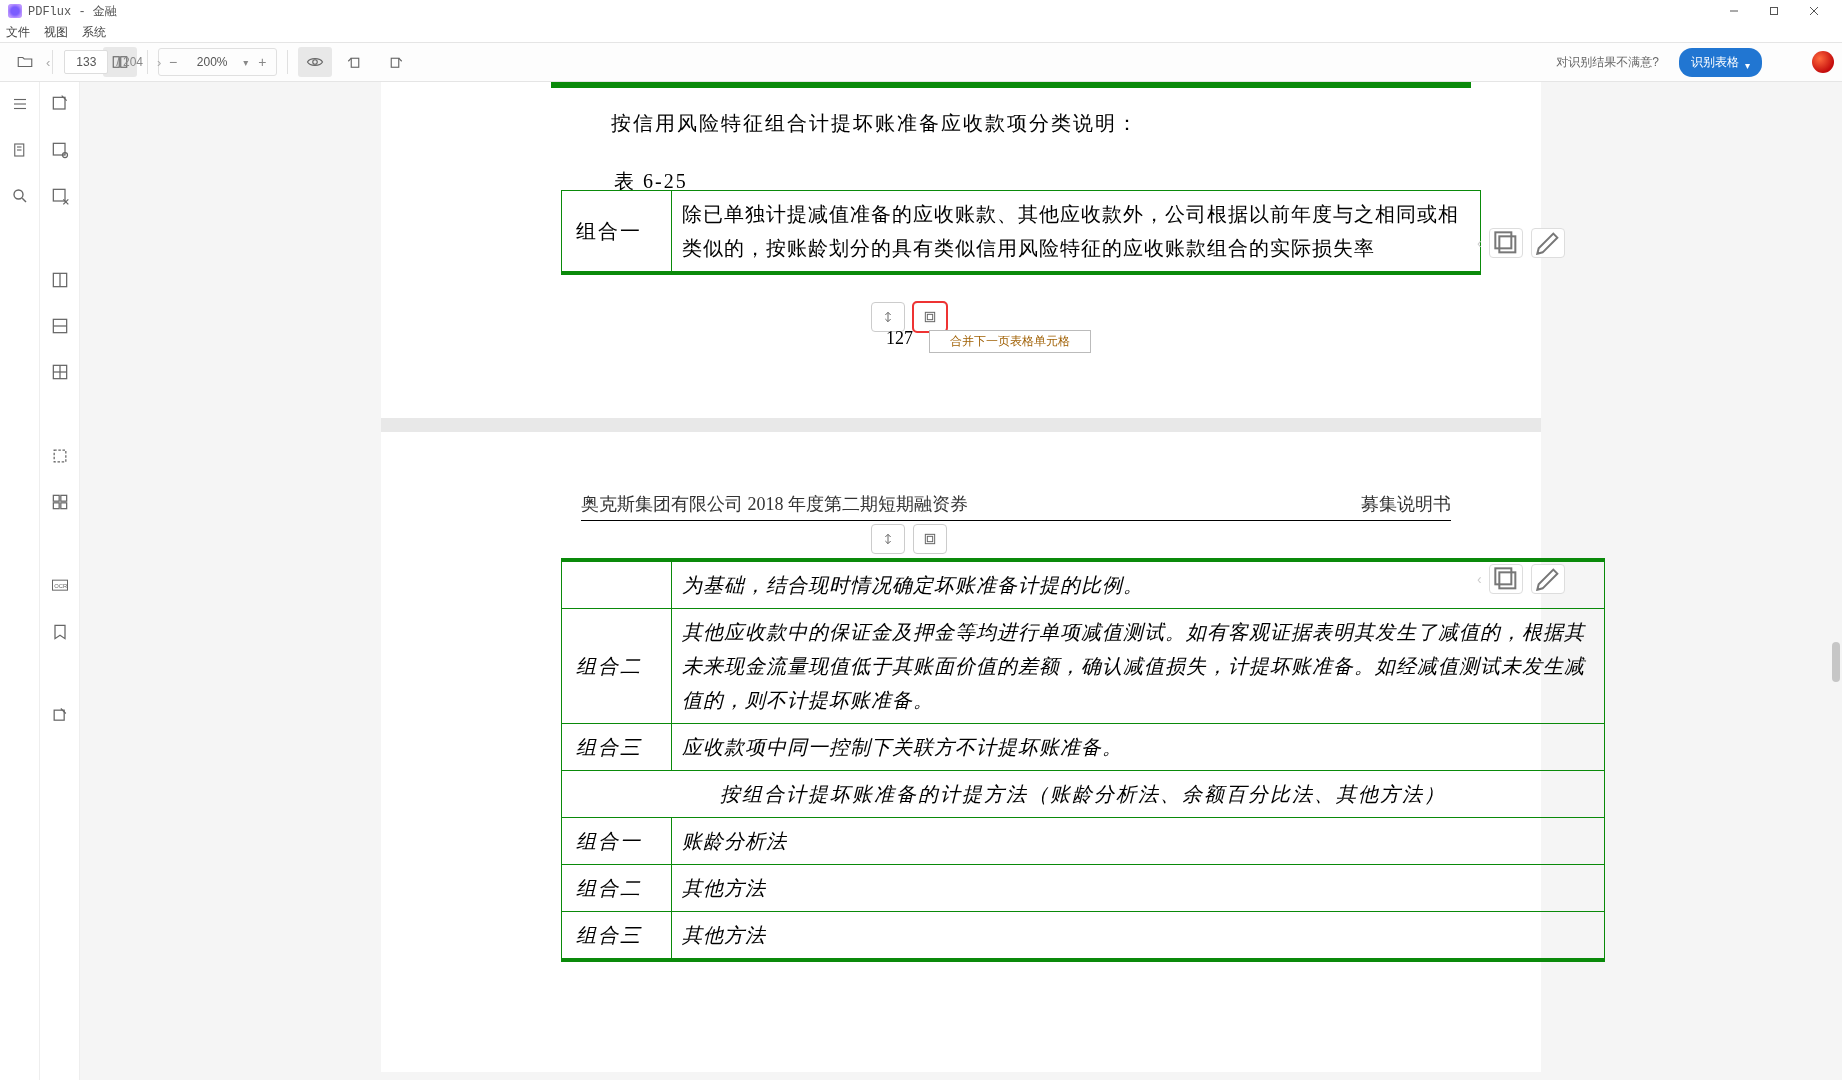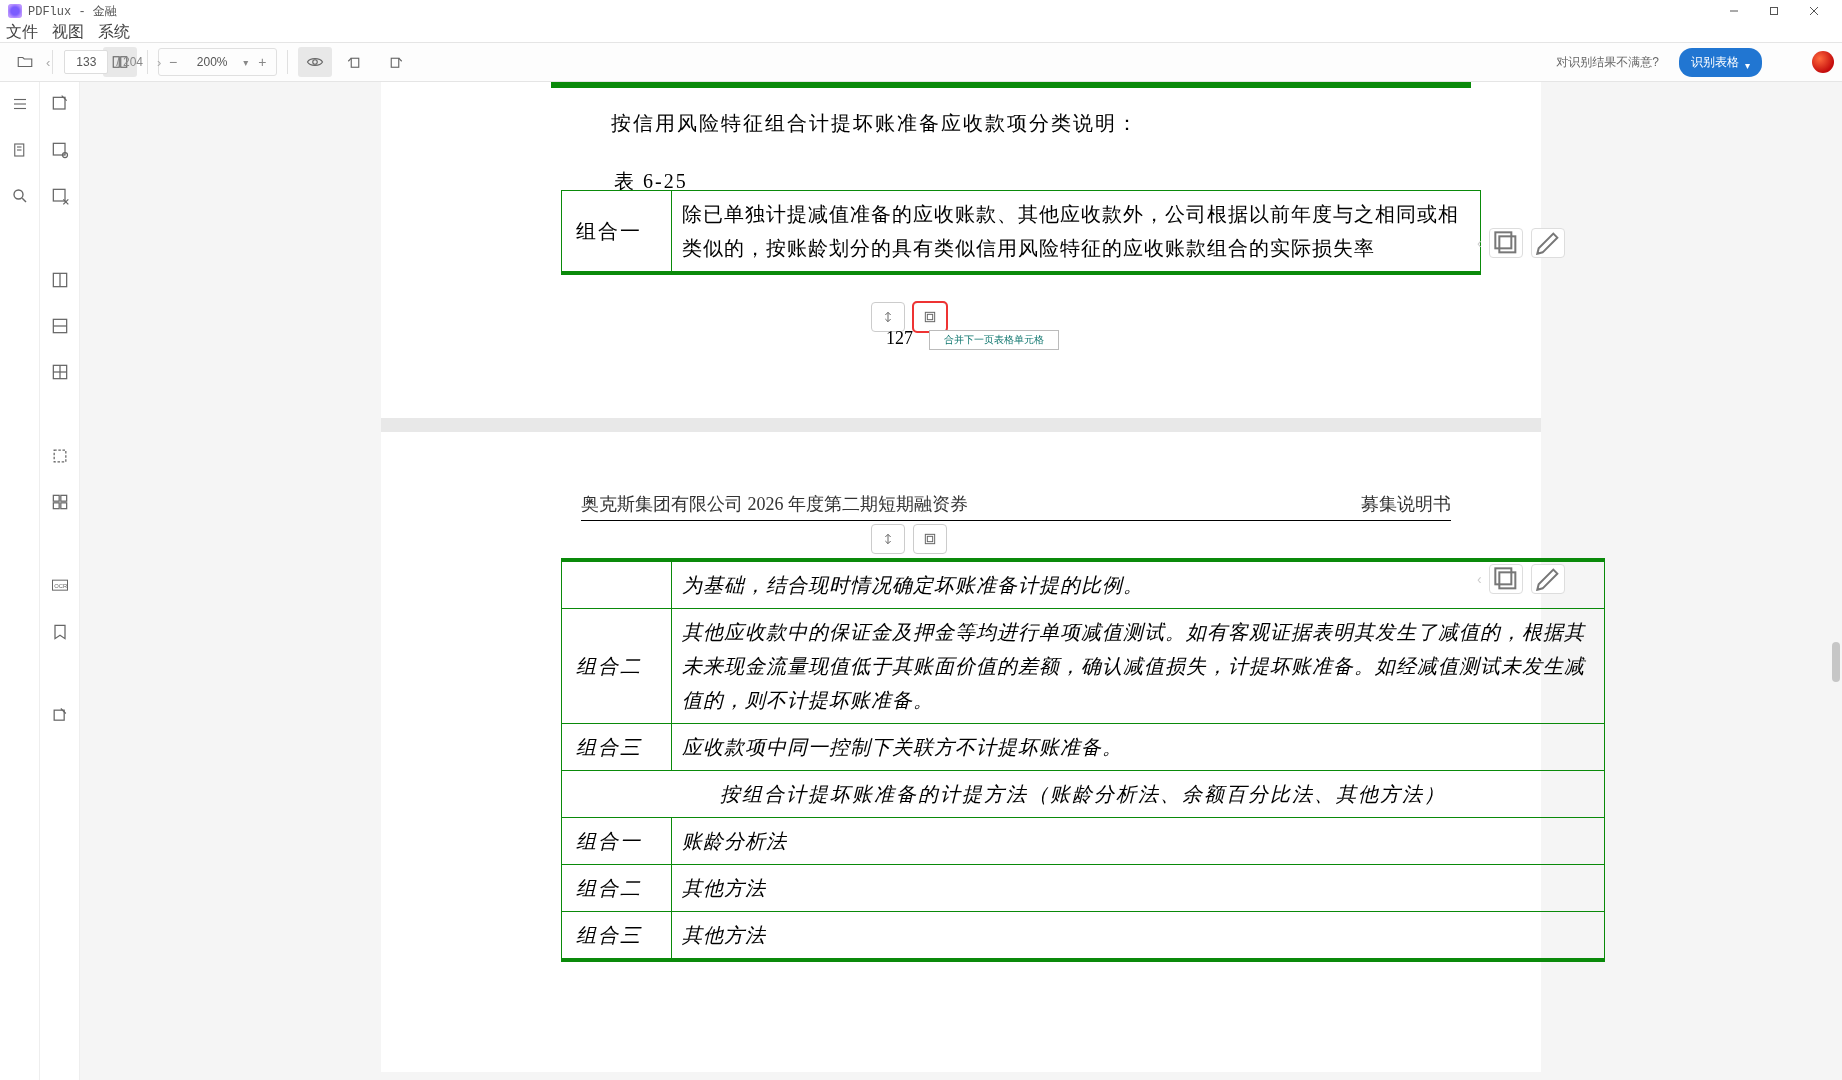--- a/index.html
+++ b/index.html
@@ -7,21 +7,21 @@
 
   
   .titlebar { height: 22px; display: flex; align-items: center; padding: 0 8px; background: #fff; }
   .titlebar .app-icon { width: 14px; height: 14px; margin-right: 6px; background: radial-gradient(circle, #7b5cff 40%, #b892ff 70%); border-radius: 3px; }
   .titlebar .title { font-size: 12px; color: #555; font-family: Liberation Mono, monospace; }
   .titlebar .spacer { flex: 1; }
   .titlebar .win-btn { width: 40px; height: 20px; display: flex; align-items: center; justify-content: center; color: #555; }
   .titlebar .win-btn svg { width: 10px; height: 10px; }
 
   
-  .menubar { height: 20px; display: flex; align-items: center; padding: 0 6px; gap: 14px; font-size: 16px; color: #444; }
+  .menubar { height: 20px; display: flex; align-items: center; padding: 0 6px; gap: 14px; font-size: 12px; color: #444; }
 
   
   .toolbar { height: 40px; border-top: 1px solid #e5e5e5; border-bottom: 1px solid #e5e5e5; display: flex; align-items: center; padding: 0 8px; gap: 6px; background: #fdfdfd; }
   .toolbar .tb-btn { width: 34px; height: 30px; display: flex; align-items: center; justify-content: center; border-radius: 3px; color: #666; }
   .toolbar .tb-btn.active { background: #e8e8e8; }
   .toolbar .tb-btn svg { width: 18px; height: 18px; }
   .toolbar .vsep { width: 1px; height: 24px; background: #e0e0e0; margin: 0 4px; }
   .toolbar .zoom-group { display: flex; align-items: center; gap: 6px; border: 1px solid #e0e0e0; border-radius: 3px; padding: 2px 6px; height: 28px; }
   .toolbar .zoom-val { min-width: 50px; text-align: center; font-size: 12px; color: #555; }
   .toolbar .chev { font-size: 10px; color: #888; }
@@ -65,21 +65,21 @@
   .tbl .hdr { text-align: center; font-weight: bold; letter-spacing: 2px; }
   .tbl .col1 { width: 110px; text-align: left; letter-spacing: 2px; padding-left: 14px; }
   .greenband { border-top: 4px solid #0a8a0a !important; }
   .greenband-bot { border-bottom: 4px solid #0a8a0a !important; }
 
   
   .mini-tb { position: absolute; display: flex; gap: 8px; background: transparent; }
   .mini-btn { width: 34px; height: 30px; border: 1px solid #ccc; border-radius: 4px; background: #fff; display: flex; align-items: center; justify-content: center; color: #666; }
   .mini-btn svg { width:16px; height:16px; }
   .mini-btn.highlight { outline: 2px solid #e33; outline-offset: -1px; }
-  .tooltip-box { position: absolute; background: #fff; border: 1px solid #bbb; font-size: 10px; padding: 2px 14px; color: #0f766e; white-space: nowrap; }
+  .tooltip-box { position: absolute; background: #fff; border: 1px solid #bbb; font-size: 12px; padding: 2px 20px; color: #a16207; white-space: nowrap; }
 
   .page-num { position: absolute; font-family: "SimSun", serif; font-size: 18px; color: #000; }
 
   
   .side-actions { position: absolute; display: flex; gap: 8px; }
   .side-actions .sbtn { width: 34px; height: 30px; border: 1px solid #ddd; border-radius: 4px; background: #fff; display: flex; align-items: center; justify-content: center; color: #777; }
   .side-actions .chevl { position: absolute; left: -12px; top: 7px; color: #ccc; font-size: 14px; }
 
   
   .p2-header { position: absolute; left: 200px; top: 60px; width: 870px; border-bottom: 1px solid #000; display: flex; justify-content: space-between; padding-bottom: 4px; }
@@ -328,21 +328,21 @@
       </div>
       <div class="tooltip-box" style="left:548px; top:248px;">合并下一页表格单元格</div>
 
       <div class="page-num" style="left:505px; top:246px;">127</div>
     </div>
 
     <div class="gap"></div>
 
     <div class="page page2">
       <div class="p2-header">
-        <span>奥克斯集团有限公司 2026 年度第二期短期融资券</span>
+        <span>奥克斯集团有限公司 2018 年度第二期短期融资券</span>
         <span>募集说明书</span>
       </div>
 
       <div class="mini-tb" style="left:490px; top:92px;">
         <div class="mini-btn">
           <svg viewBox="0 0 24 24" fill="none" stroke="currentColor" stroke-width="1.5">
               <path d="M12 5v14M8 9l4-4 4 4M8 15l4 4 4-4"></path>
             </svg>
         </div>
         <div class="mini-btn">

